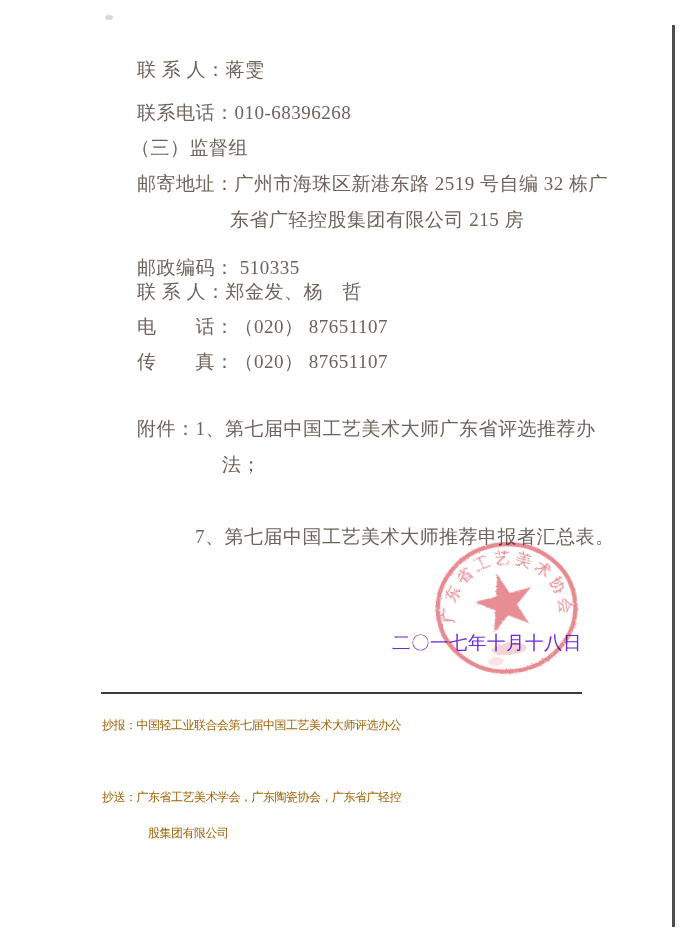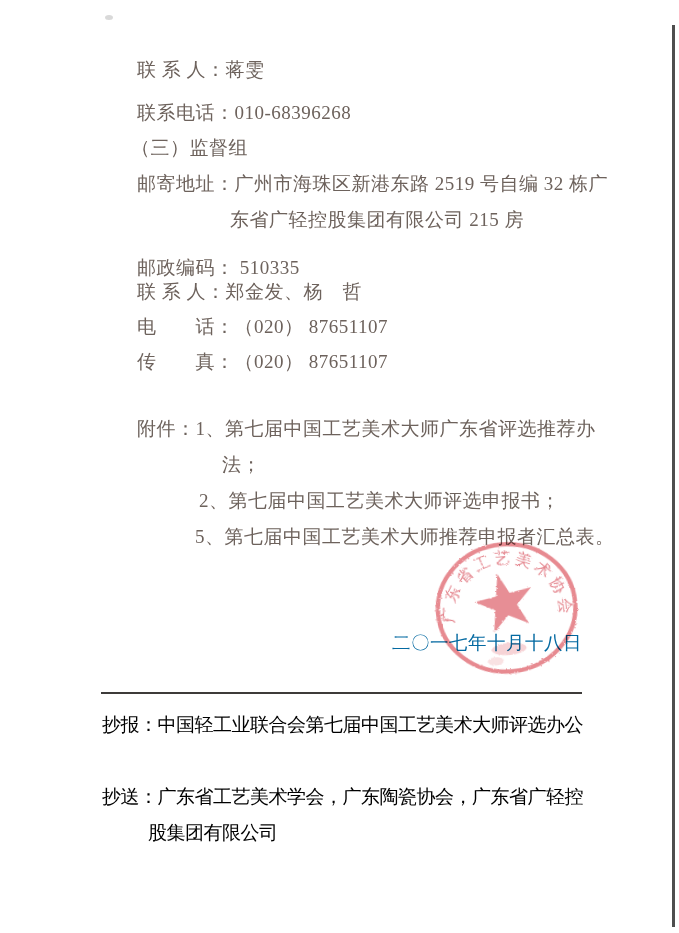--- a/index.html
+++ b/index.html
@@ -13,28 +13,28 @@
     color: #6d625c;
   }
   .line {
     position: absolute;
     white-space: nowrap;
     font-size: 19px;
     line-height: 24px;
     letter-spacing: 0.5px;
   }
   .footer-line {
-    font-size: 19px;
+    font-size: 12px;
     letter-spacing: -0.5px;
-    color: #000000;
+    color: #a16207;
   }
   .date-line {
     font-size: 18.5px;
     letter-spacing: 0.5px;
-    color: #0369a1;
+    color: #6d28d9;
   }
   .divider {
     position: absolute;
     left: 101px;
     top: 692px;
     width: 481px;
     height: 2.4px;
     background: #3d3b39;
   }
   .scan-edge {
@@ -79,22 +79,21 @@
   <div class="line" style="left:131px; top:136px;">（三）监督组</div>
   <div class="line" style="left:137px; top:172px;">邮寄地址：广州市海珠区新港东路 2519 号自编 32 栋广</div>
   <div class="line" style="left:230px; top:208px;text-align:right;">东省广轻控股集团有限公司 215 房</div>
   <div class="line" style="left:137px; top:244px;margin-top:12px;">邮政编码： 510335</div>
   <div class="line" style="left:137px; top:280px;">联 系 人：郑金发、杨　哲</div>
   <div class="line" style="left:137px; top:315px;">电　　话：（020）  87651107</div>
   <div class="line" style="left:137px; top:350px;">传　　真：（020）  87651107</div>
 
   <div class="line" style="left:137px; top:417px;text-align:center;">附件：1、第七届中国工艺美术大师广东省评选推荐办</div>
   <div class="line" style="left:222px; top:453px;">法；</div>
-  <div class="line" style="left:199px; top:489px;">2、第七届中国工艺美术大师评选申报书；</div>
-  <div class="line" style="left:195px; top:525px;">5、第七届中国工艺美术大师推荐申报者汇总表。</div>
+  <div class="line" style="left:195px; top:525px;">7、第七届中国工艺美术大师推荐申报者汇总表。</div>
 
   <div class="line date-line" style="left:392px; top:631px;">二〇一七年十月十八日</div>
 
   <svg class="seal" viewBox="0 0 150 140">
     <defs>
       <filter id="stamp" x="-20%" y="-20%" width="140%" height="140%">
         <feTurbulence type="fractalNoise" baseFrequency="0.55" numOctaves="2" result="n"></feTurbulence>
         <feDisplacementMap in="SourceGraphic" in2="n" scale="2.6"></feDisplacementMap>
         <feGaussianBlur stdDeviation="0.35"></feGaussianBlur>
       </filter>

